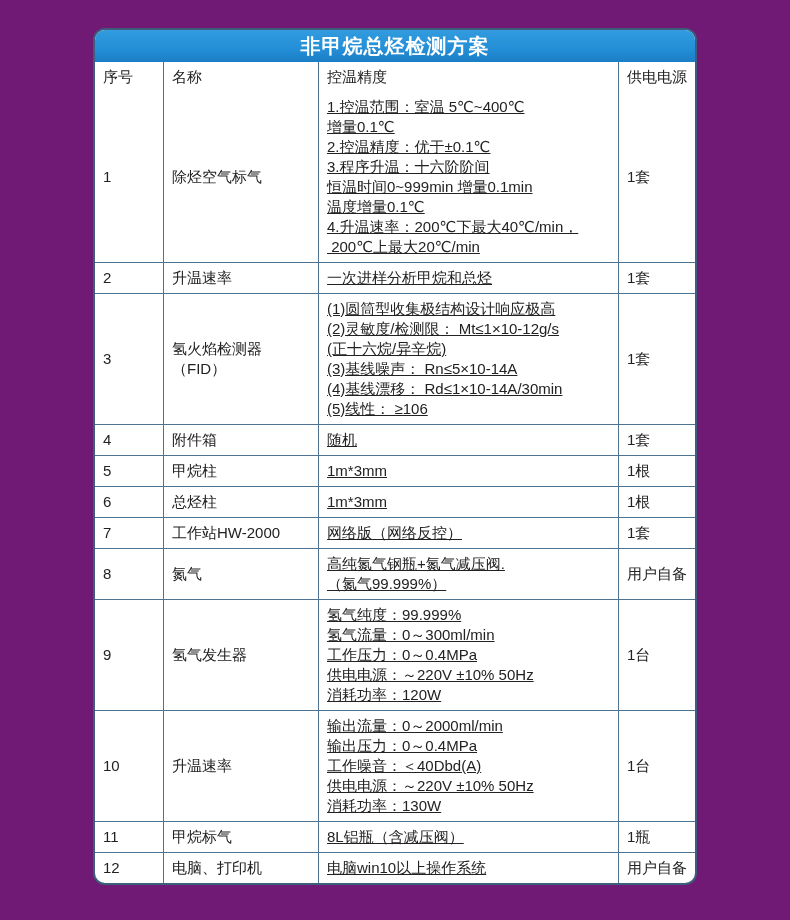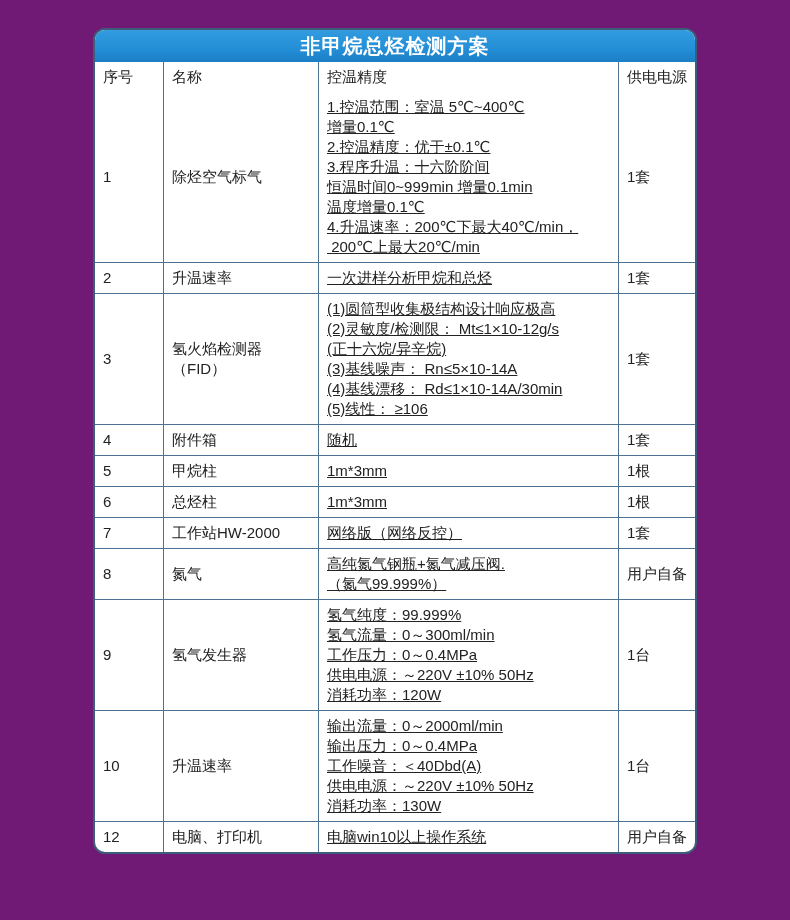--- a/index.html
+++ b/index.html
@@ -155,20 +155,26 @@
             <td class="td-no">10</td>
             <td class="td-name">升温速率</td>
             <td class="td-spec">输出流量：0～2000ml/min
 输出压力：0～0.4MPa
 工作噪音：＜40Dbd(A)
 供电电源：～220V ±10% 50Hz
 消耗功率：130W</td>
             <td class="td-qty">1台</td>
           </tr>
           <tr>
+            <td class="td-no">11</td>
+            <td class="td-name">甲烷标气</td>
+            <td class="td-spec">8L铝瓶（含减压阀）</td>
+            <td class="td-qty">1瓶</td>
+          </tr>
+          <tr>
             <td class="td-no">12</td>
             <td class="td-name">电脑、打印机</td>
             <td class="td-spec">电脑win10以上操作系统</td>
             <td class="td-qty">用户自备</td>
           </tr>
         </tbody>
     </table>
   </div>
 </div>
 

